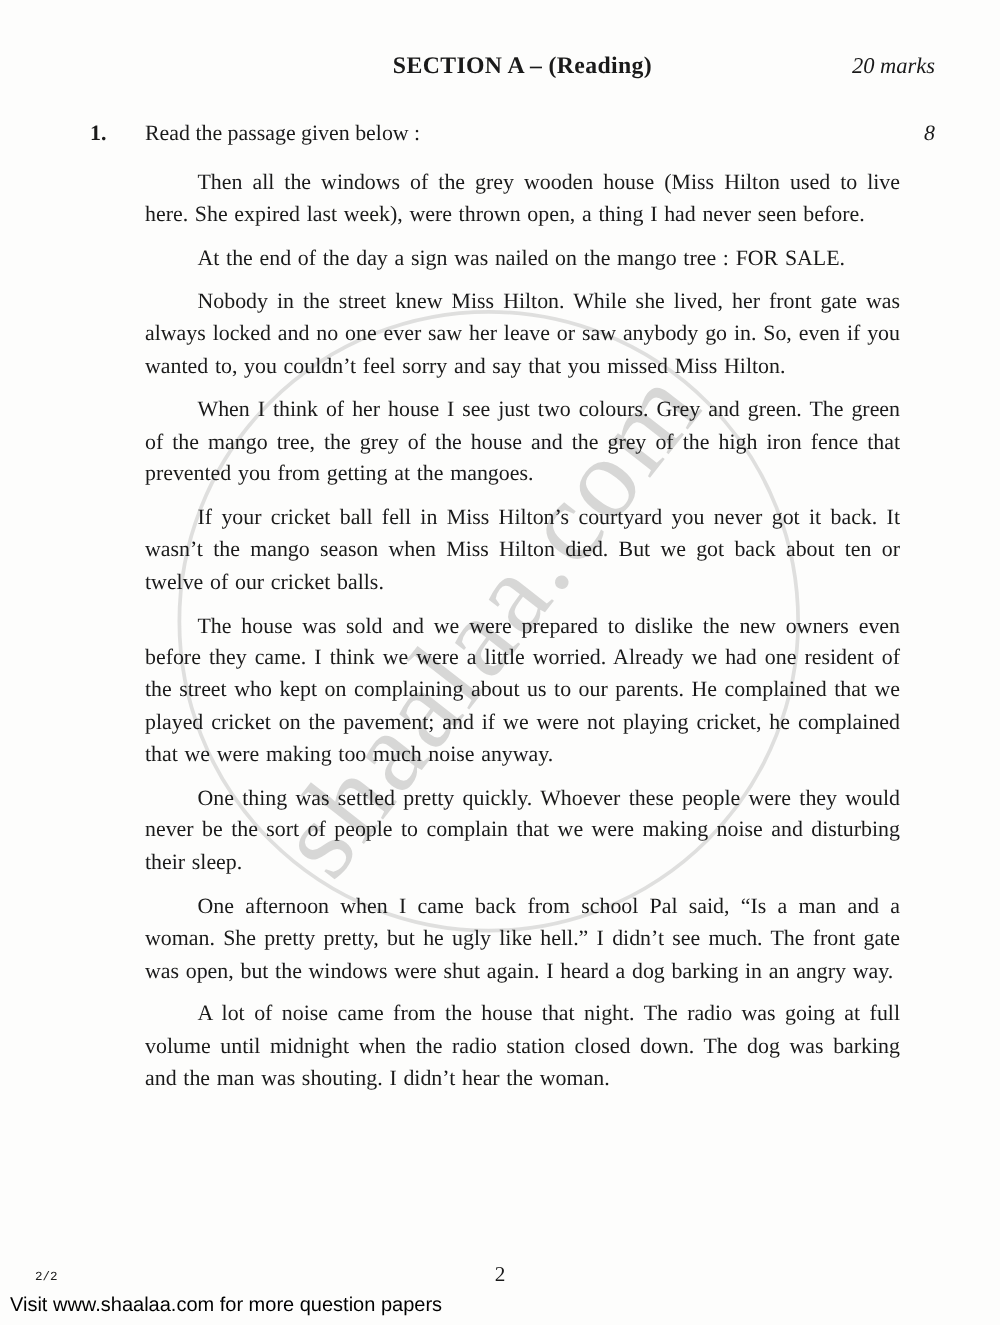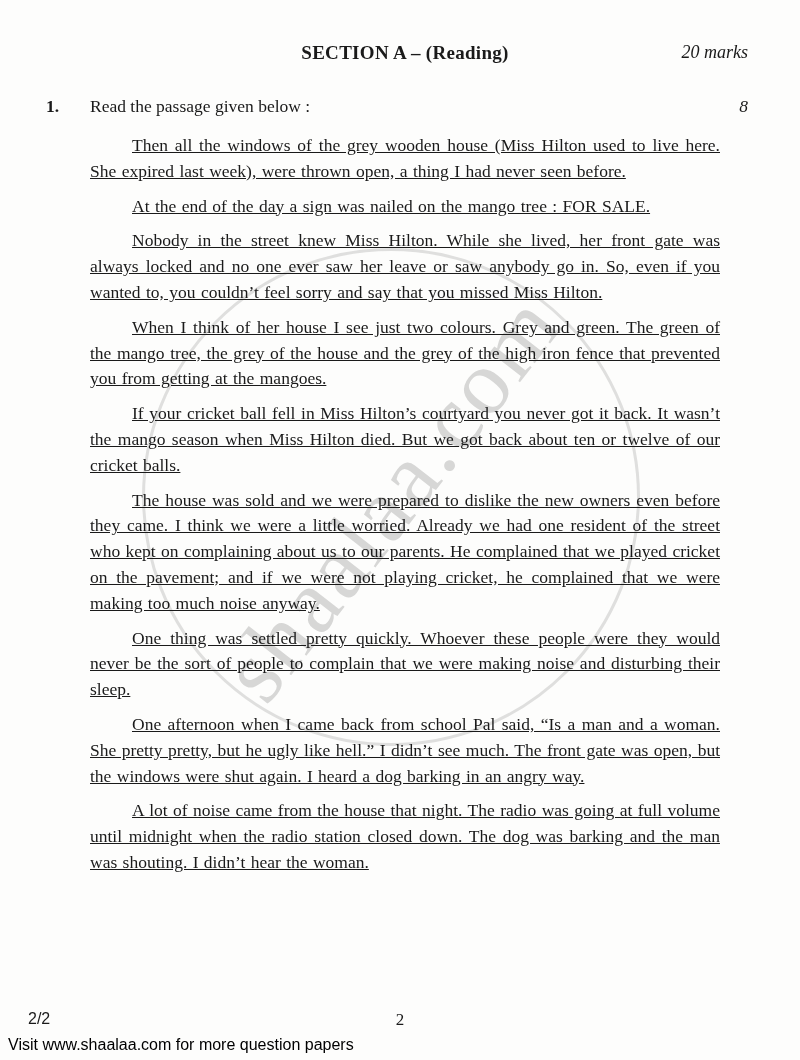--- a/index.html
+++ b/index.html
@@ -44,21 +44,21 @@
     font-family: "Liberation Serif", serif;
     color: rgba(80, 80, 80, 0.22);
     letter-spacing: 3px;
     white-space: nowrap;
   }
 
   
   .content {
     position: relative;
     z-index: 1;
-    padding: 42px 80px 0 90px;
+    padding: 42px 80px 0 116px;
   }
   .page-header {
     position: relative;
     height: 26px;
     margin-bottom: 28px;
   }
   .section-title {
     position: absolute;
     left: 0;
     right: 0;
@@ -94,31 +94,30 @@
     right: -28px;
     font-style: italic;
   }
   .passage p {
     font-size: 17.5px;
     line-height: 25.8px;
     text-align: justify;
     text-indent: 42px;
     margin-bottom: 9px;
     word-spacing: 1px;
-    text-decoration: underline;
   }
 
   
   .page-indicator {
     position: absolute;
     left: 28px;
     bottom: 32px;
     z-index: 1;
-    font-family: Liberation Sans, sans-serif;
-    font-size: 16px;
+    font-family: Liberation Mono, monospace;
+    font-size: 10px;
   }
   .page-number {
     position: absolute;
     left: 0;
     right: 0;
     bottom: 30px;
     z-index: 1;
     text-align: center;
     font-size: 17px;
   }

